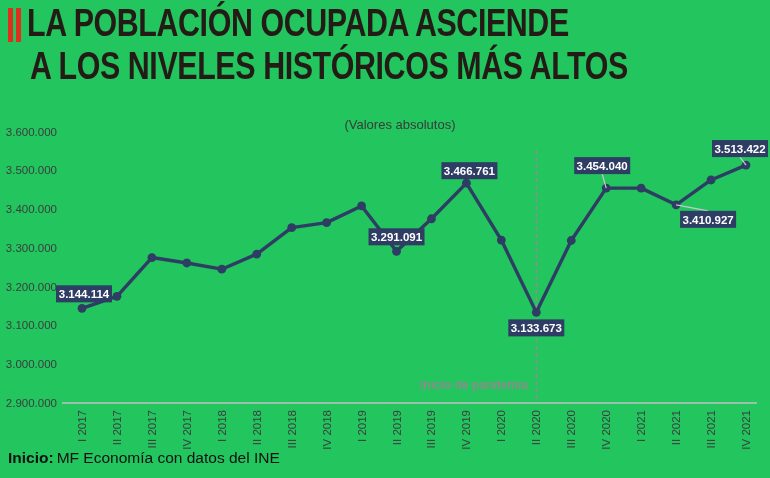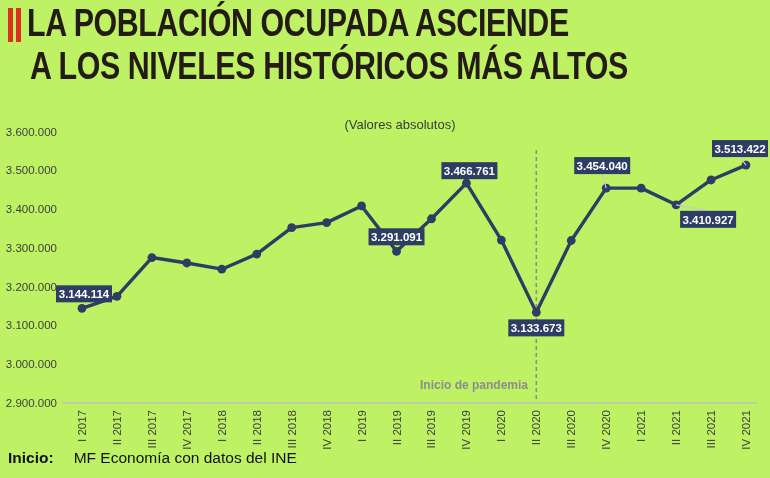--- a/index.html
+++ b/index.html
@@ -1,17 +1,17 @@
 <!DOCTYPE html>
 <html style="--accent: #df2f1e;"><head>
 <meta charset="utf-8">
 <style>
   html,body{margin:0;padding:0;background:#ffffff;}
   .page{
-    position:relative;width:770px;height:478px;background:#bef264;overflow:hidden;
+    position:relative;width:770px;height:478px;background:#22c55e;overflow:hidden;
     font-family:"Liberation Sans",sans-serif;
   }
   
   .hdr{position:absolute;left:0;top:0;width:770px;height:100px;}
   .accent-bars{position:absolute;left:8px;top:8px;width:14px;height:34px;}
   .accent-bars i{position:absolute;top:0;width:5px;height:34px;background:var(--accent,#df2f1e);}
   .accent-bars i:first-child{left:0;}
   .accent-bars i:last-child{left:8px;}
   .title-line{
     position:absolute;white-space:nowrap;
@@ -27,21 +27,21 @@
   .subtitle{font:13px "Liberation Sans",sans-serif;fill:#3a3a3a;}
   .axisline{stroke:#c0c0c0;stroke-width:1.4;}
   .dashline{stroke:#8f8f8f;stroke-width:1.6;stroke-dasharray:4 3;fill:none;}
   .pandemic-label{font:bold 12px "Liberation Sans",sans-serif;fill:#8c8c8c;}
   .dataline{fill:none;stroke-width:3.4;stroke-linejoin:round;stroke-linecap:round;}
   .leader{stroke:#c9c9c9;stroke-width:1.2;}
   .ptlabel{font:bold 11.5px "Liberation Sans",sans-serif;}
   
   .source{position:absolute;left:8px;top:449px;font-size:15.5px;color:#111111;}
   .source b{font-weight:bold;}
-  .source span{margin-left:20px;}
+  .source span{margin-left:3px;}
 </style>
 </head>
 <body>
 
 <div class="page">
 
   <div class="hdr">
     <span class="accent-bars">
         <i></i>
         <i></i>

